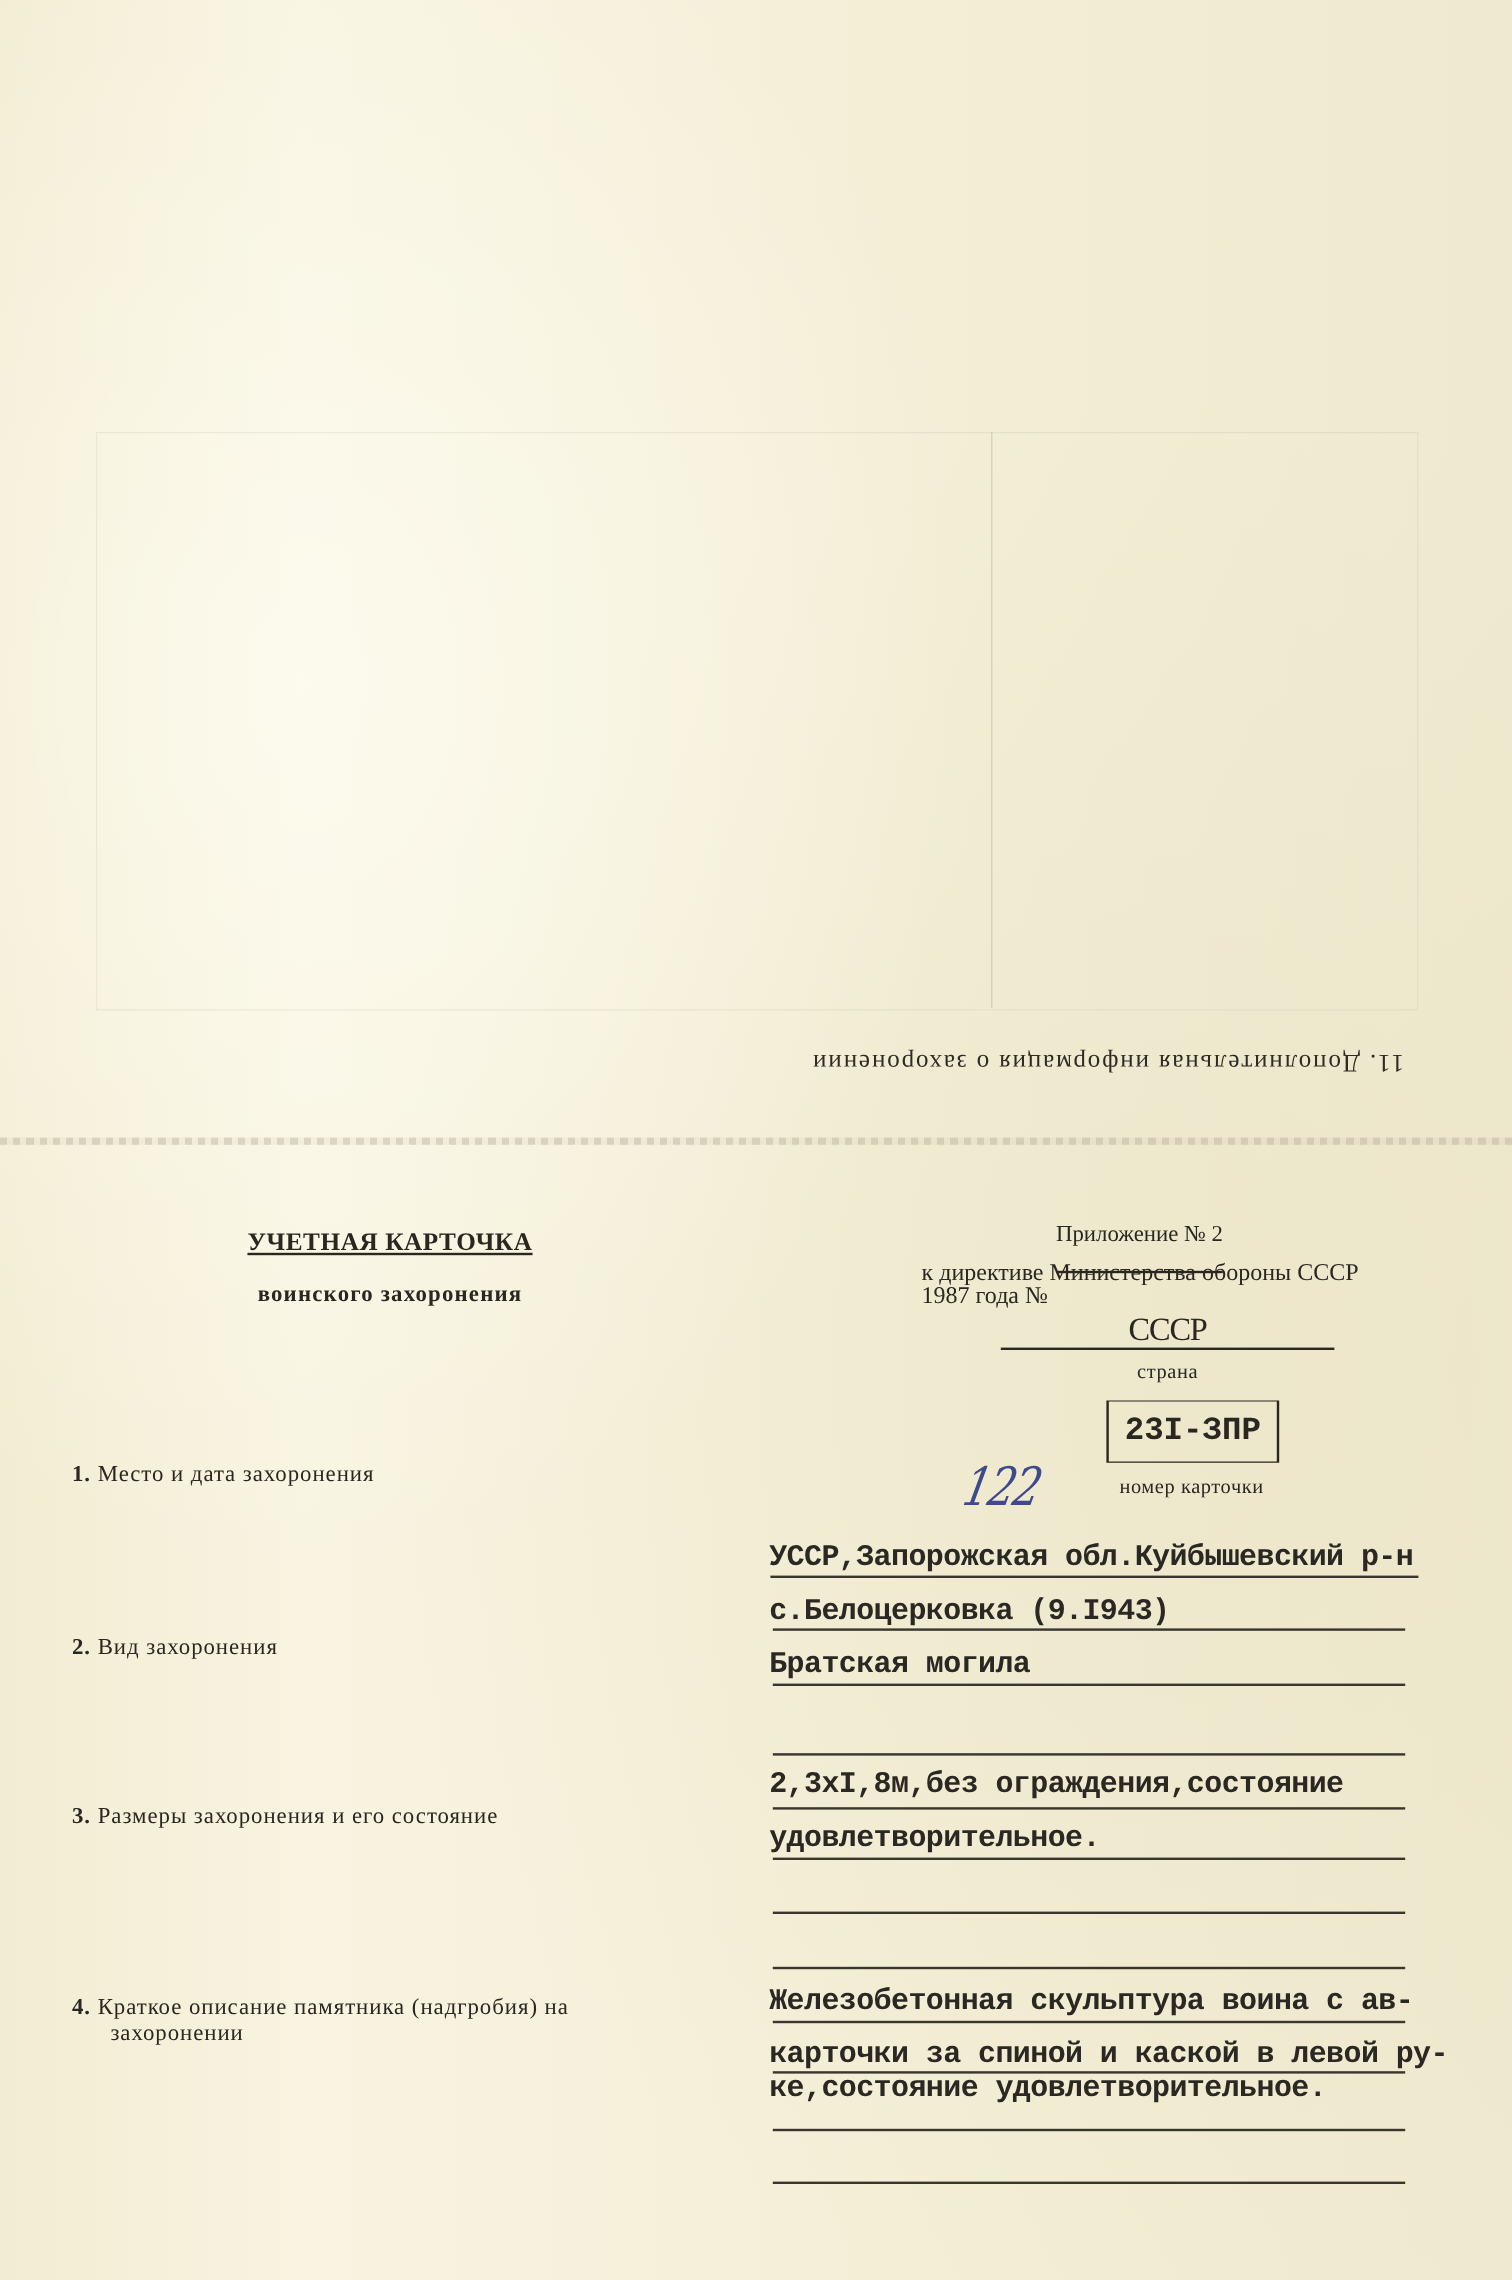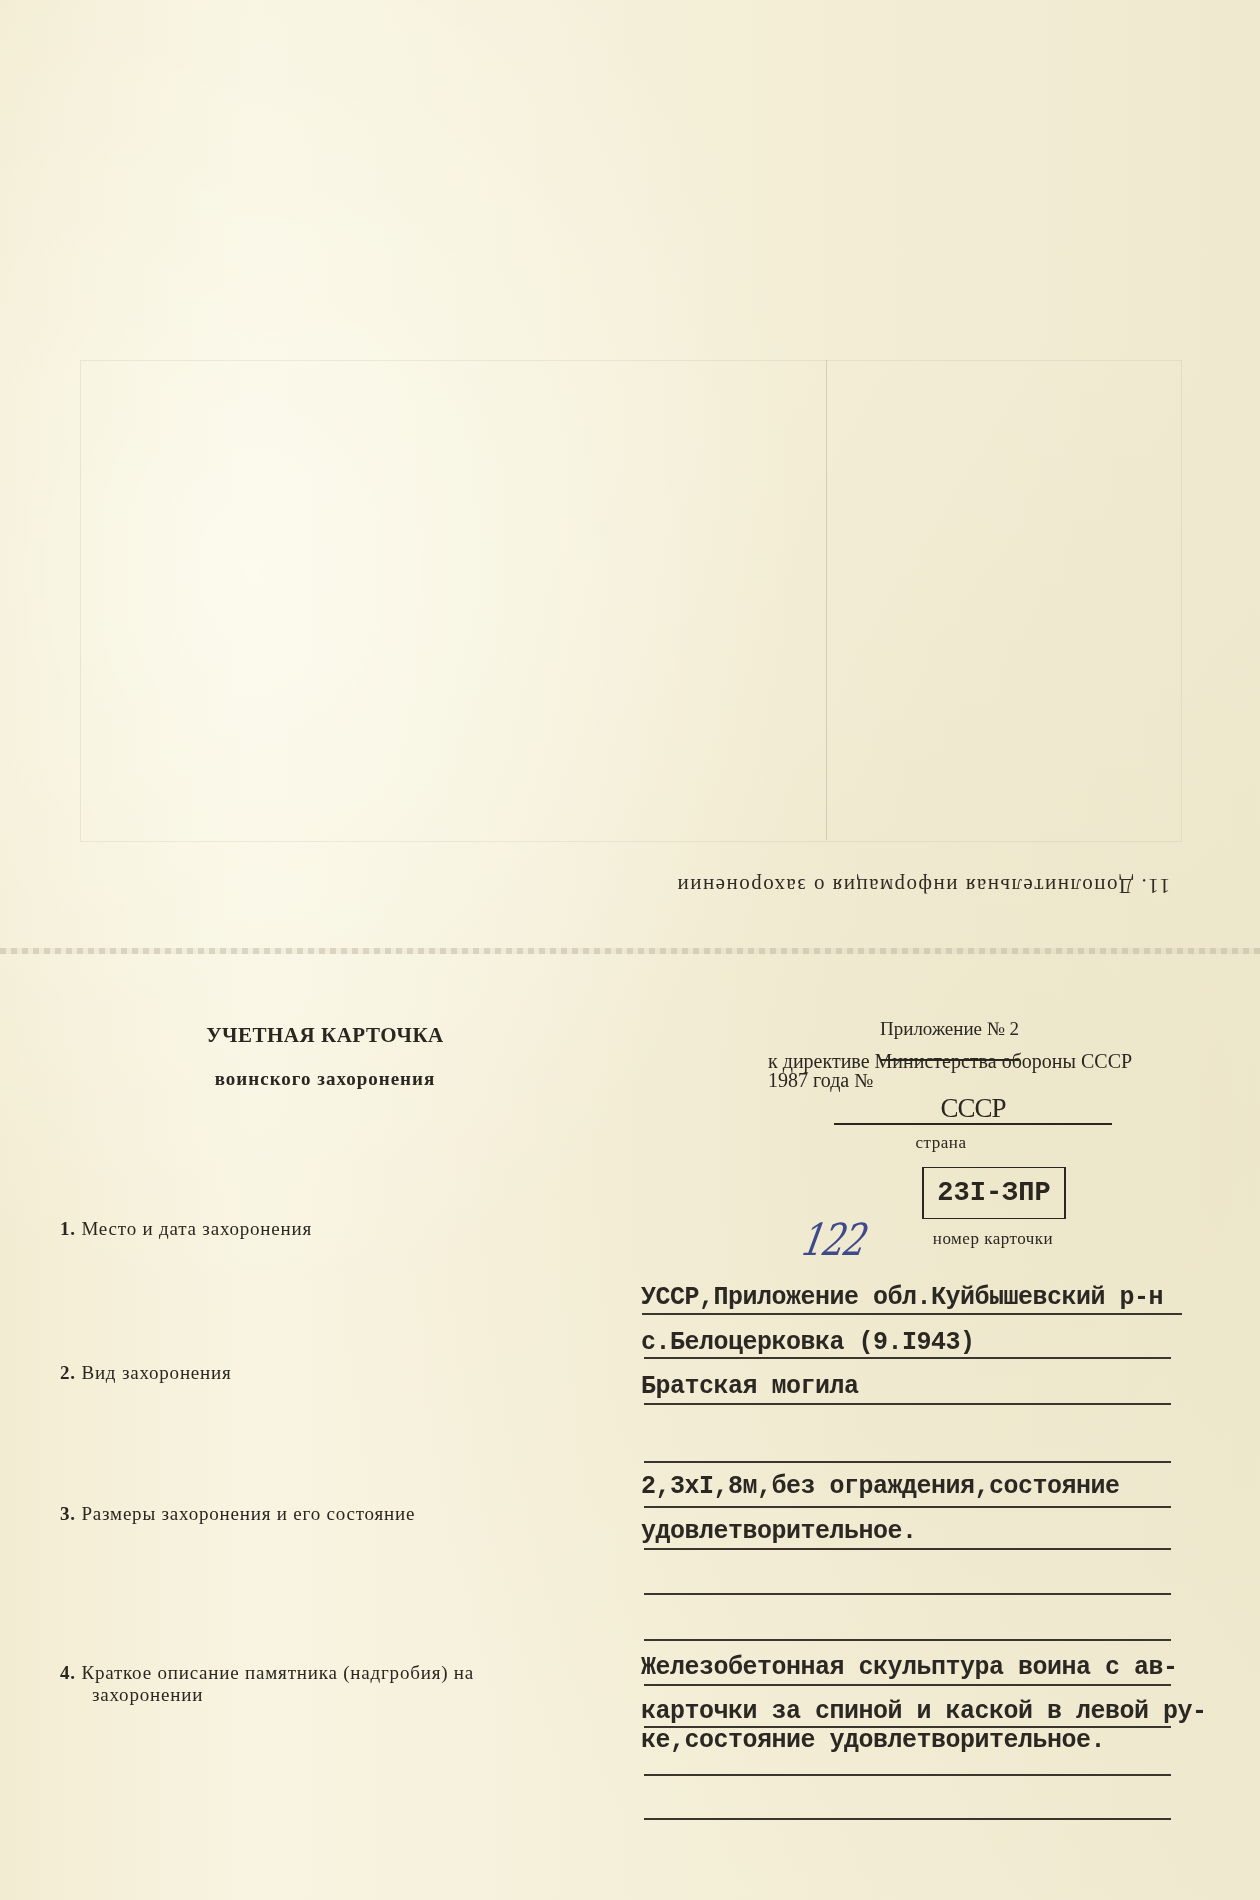--- a/index.html
+++ b/index.html
@@ -58,20 +58,21 @@
     }
 
     .title {
       position: absolute;
       left: 150px; top: 1023px;
       width: 350px;
       text-align: center;
       font-weight: bold;
       font-size: 21px;
       letter-spacing: 0.5px;
+      text-decoration: underline;
     }
     .subtitle {
       position: absolute;
       left: 150px; top: 1068px;
       width: 350px;
       text-align: center;
       font-weight: bold;
       font-size: 19px;
       letter-spacing: 1px;
       font-family: "Liberation Serif", "DejaVu Serif", serif;
@@ -173,34 +174,34 @@
   <div class="fold"></div>
 
   <div class="title">УЧЕТНАЯ КАРТОЧКА</div>
   <div class="subtitle">воинского захоронения</div>
 
   <div class="appendix-title">Приложение № 2</div>
   <div class="appendix-line" style="top:1052px;">к директиве Министерства обороны СССР</div>
   <div class="appendix-line" style="top:1071px;">1987 года №</div>
 
   <div class="country-value">СССР</div>
-  <div class="caption" style="left:868px; top:1133px; width:146px;">страна</div>
+  <div class="caption" style="left:900px; top:1133px; width:146px;">страна</div>
 
   <div class="card-box">
     <div class="card-number">23I-ЗПР</div>
   </div>
   <div class="caption" style="left:912px; top:1229px; width:162px;">номер карточки</div>
 
   <div class="handwritten">122</div>
 
   <div class="field-label" style="top:1218px;">
     <span class="num">1.</span>
     <span>Место и дата захоронения</span>
   </div>
-  <div class="typed" style="top:1283px;">УССР,Приложение обл.Куйбышевский р-н</div>
+  <div class="typed" style="top:1283px;">УССР,Запорожская обл.Куйбышевский р-н</div>
   <div class="rule" style="top:1313px; width:540px; left:642px;"></div>
   <div class="typed" style="top:1328px;">с.Белоцерковка (9.I943)</div>
   <div class="rule" style="top:1357px;"></div>
 
   <div class="field-label" style="top:1362px;">
     <span class="num">2.</span>
     <span>Вид захоронения</span>
   </div>
   <div class="typed" style="top:1372px;">Братская могила</div>
   <div class="rule" style="top:1403px;"></div>

